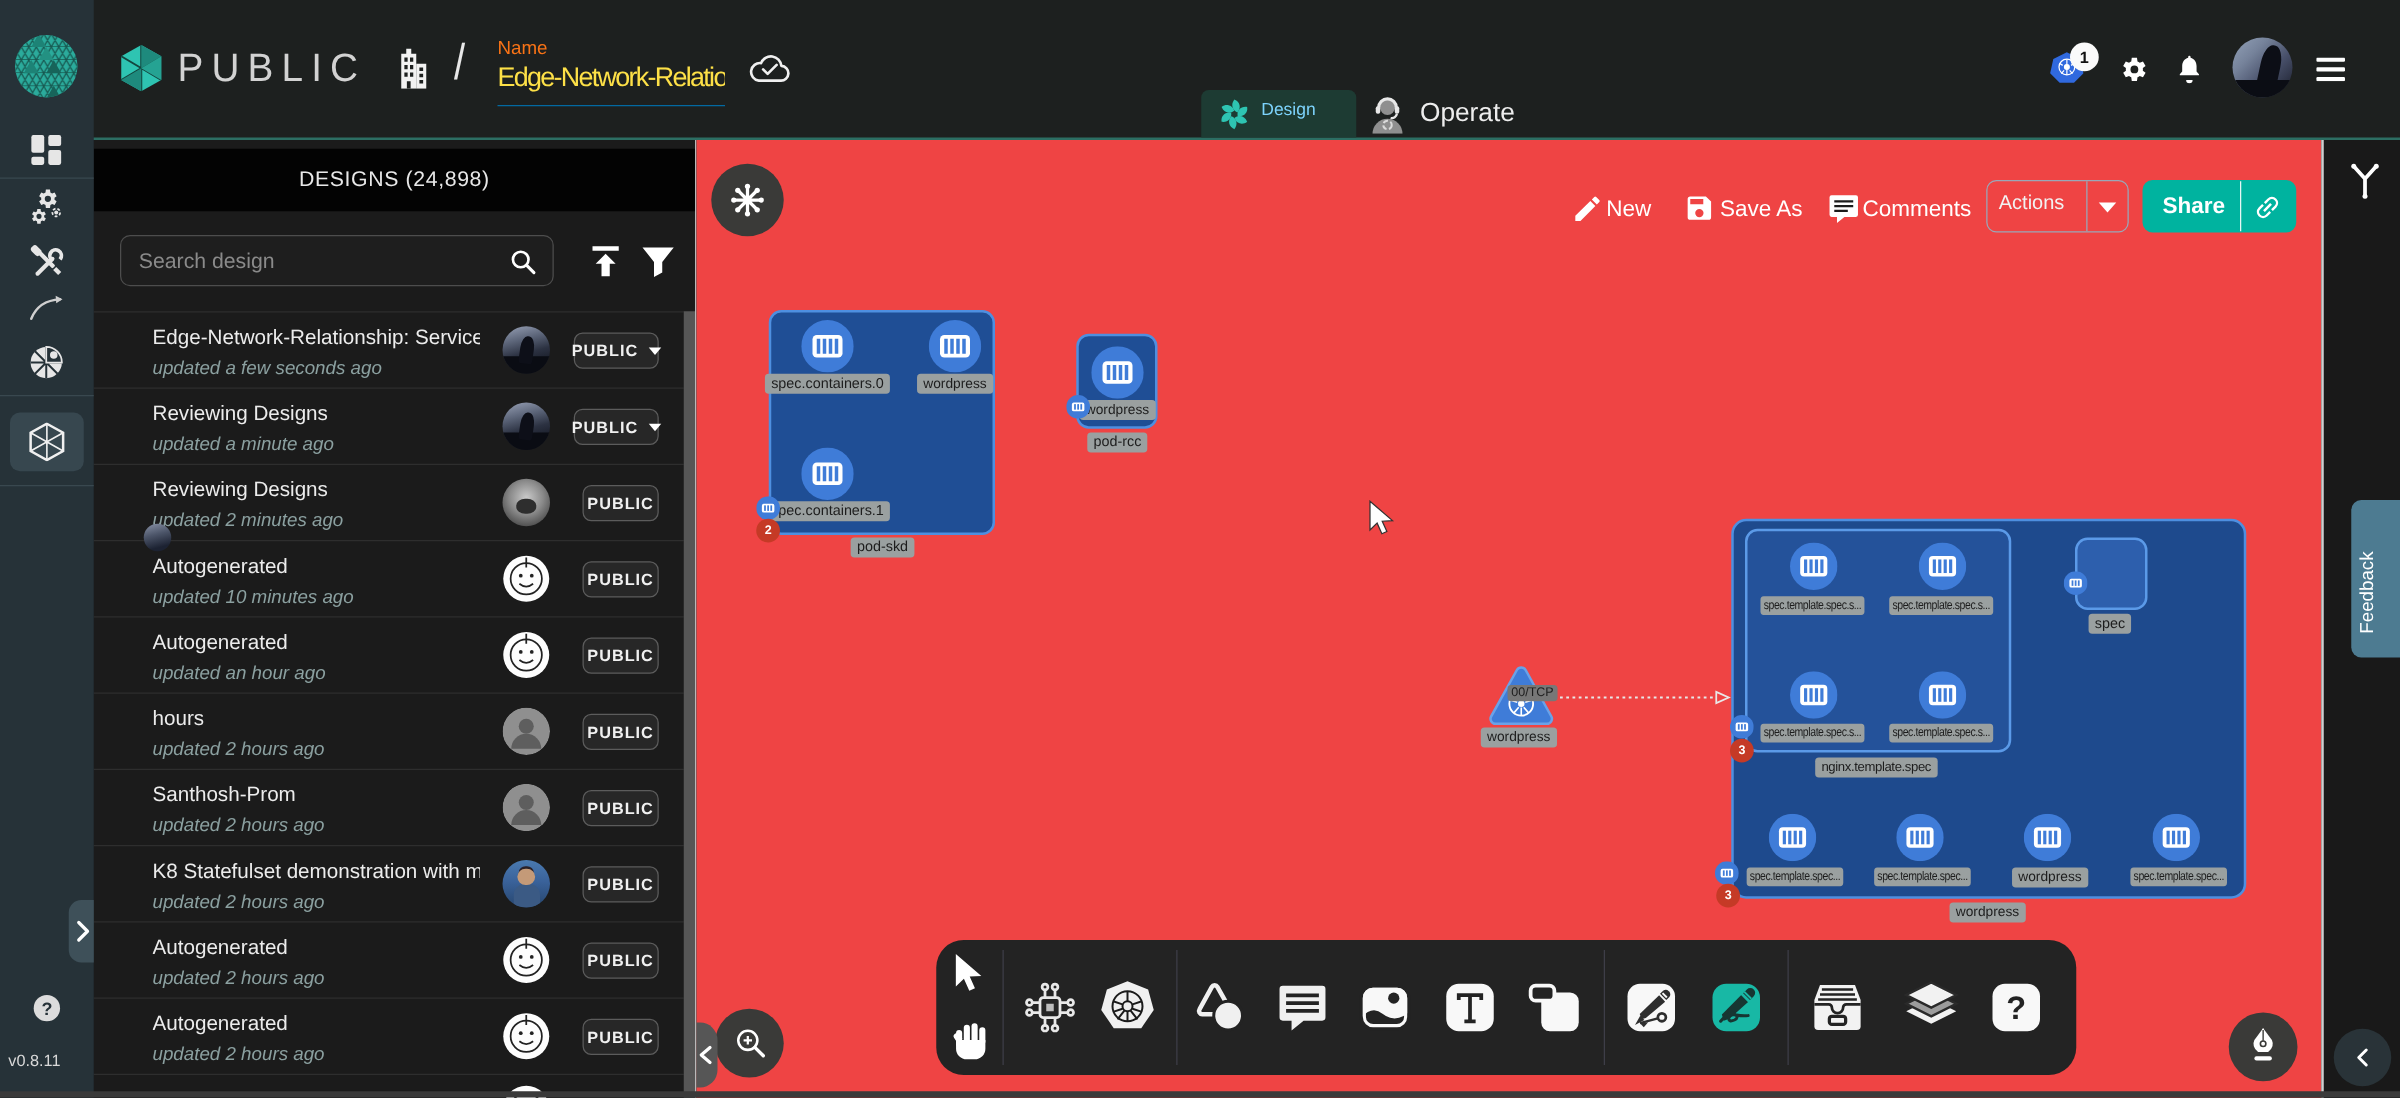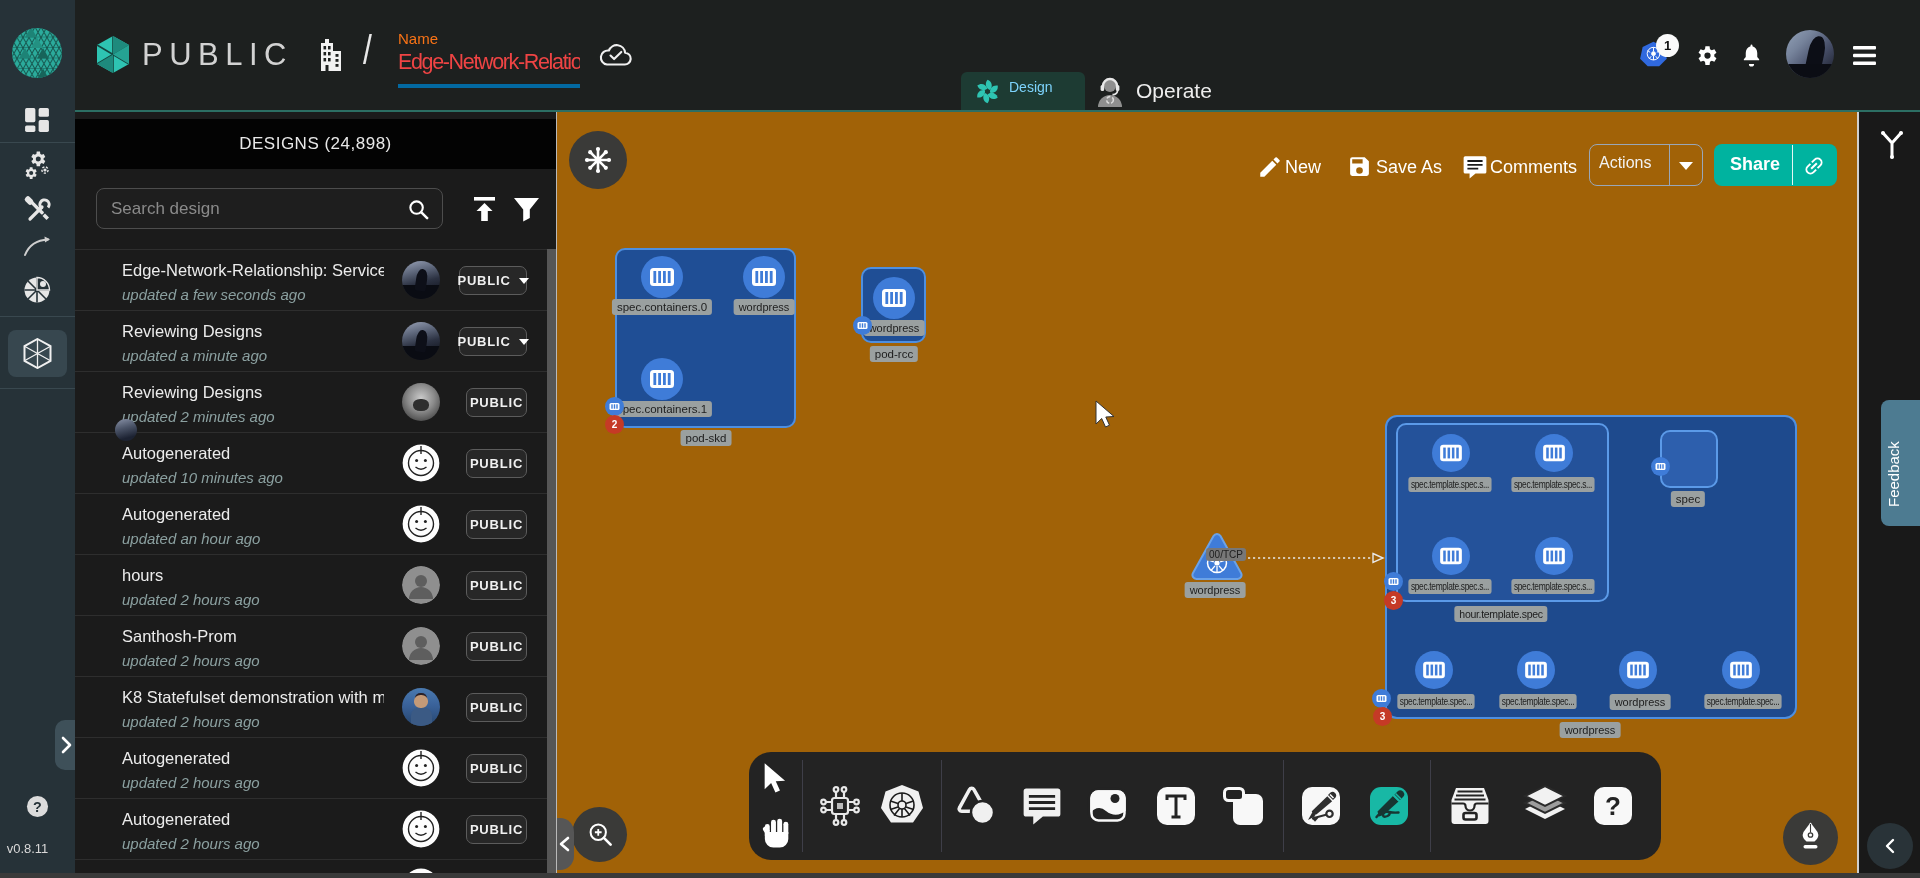--- a/index.html
+++ b/index.html
@@ -27,21 +27,21 @@
   .row .s { position:absolute; left:47px; top:36px; color:#8ba0a0; font-size:15px; font-style:italic; white-space:nowrap; }
   .row .av { position:absolute; left:327px; top:11px; width:38px; height:38px; border-radius:50%; overflow:hidden; }
   .chip { position:absolute; top:16px; height:29px; border:1px solid #5c5c5c; border-radius:7px;
     background:#272727; color:#f0f0f0; font-size:13px; font-weight:bold; letter-spacing:.8px;
     display:flex; align-items:center; justify-content:center; }
   .chip.c1 { left:384px; width:68px; }
   .chip.c2 { left:391px; width:61px; }
   #scrollbar { position:absolute; left:472px; top:137px; width:9px; height:629px; background:#565656; }
   
   #canvas { position:absolute; left:557px; top:112px; width:1300px; height:766px;
-    background:#a16207; overflow:hidden; }
+    background:#ef4444; overflow:hidden; }
   
   #rstrip { position:absolute; left:1857px; top:112px; width:63px; height:766px;
     background:#191919; border-left:2px solid #cfcfcf; }
   #feedback { position:absolute; left:22px; top:288px; width:41px; height:126px;
     background:#4d7b91; border-radius:8px 0 0 8px; }
   #feedback span { position:absolute; left:4px; top:107px; color:#fff; font-size:15px;
     transform:rotate(-90deg); transform-origin:0 0; white-space:nowrap; }
   
   .nlabel { position:absolute; background:#9aa0a0; color:#1d1d1d; font-size:11.5px;
     padding:2px 5px; border-radius:3px; white-space:nowrap; z-index:5; transform:translateX(-50%); }
@@ -93,21 +93,21 @@
       <rect x="9.5" y="21" width="2.6" height="3.4"></rect>
         <rect x="14" y="21" width="2.6" height="3.4"></rect>
       <rect x="11.5" y="28" width="3" height="6"></rect>
       <rect x="21.5" y="17" width="3" height="2.8"></rect>
         <rect x="21.5" y="22" width="3" height="2.8"></rect>
         <rect x="21.5" y="27" width="3" height="2.8"></rect>
     </g>
   </svg>
   <div class="abs" style="left:362px;top:28px;color:#e8e8e8;font-size:40px;font-weight:300;transform:scaleX(.8)">/</div>
   <div class="abs" style="left:398px;top:30px;color:#f97316;font-size:15px">Name</div>
-  <div class="abs" style="left:398px;top:50px;color:#ef4444;font-size:21.5px;letter-spacing:-1.35px;width:182px;border-bottom:4px solid #0369a1;padding-bottom:9px;white-space:nowrap;overflow:hidden">Edge-Network-Relatio</div>
+  <div class="abs" style="left:398px;top:50px;color:#fde047;font-size:21.5px;letter-spacing:-1.35px;width:182px;border-bottom:1px solid #0369a1;padding-bottom:9px;white-space:nowrap;overflow:hidden">Edge-Network-Relatio</div>
 
   <svg class="abs" style="left:598px;top:40px" width="35" height="28" viewBox="0 0 35 28">
     <path d="M9 24.5 h17.5 a5.9 5.9 0 0 0 .6 -11.8 a8.4 8.4 0 0 0 -16.2 -2.2 a6.9 6.9 0 0 0 -1.9 14z" fill="none" stroke="#f0f0f0" stroke-width="2.1" stroke-linejoin="round"></path>
     <path d="M12.5 15.5 l3.6 3.6 l7.2 -7.2" fill="none" stroke="#f0f0f0" stroke-width="2.1" stroke-linecap="round" stroke-linejoin="round"></path>
   </svg>
 
   <div class="abs" style="left:961px;top:72px;width:124px;height:38px;background:#1d3b33;border-radius:6px 6px 0 0"></div>
   <svg class="abs" style="left:974px;top:78px" width="27" height="27" viewBox="0 0 24 24">
     <g fill="#2ec4b2">
       <path d="M12 1.5 C16 3 17 7.5 14.2 10.6 C10.5 9.3 9.2 5 12 1.5 Z"></path>
@@ -489,21 +489,21 @@
   <svg class="abs" style="left:875px;top:425px" width="38" height="38" viewBox="0 0 42 42">
       <use href="#kcirc"></use>
     </svg>
   <svg class="abs" style="left:978px;top:425px" width="38" height="38" viewBox="0 0 42 42">
       <use href="#kcirc"></use>
     </svg>
   <div class="nlabel sm" style="left:893px;top:365px">spec.template.spec.s...</div>
   <div class="nlabel sm" style="left:996px;top:365px">spec.template.spec.s...</div>
   <div class="nlabel sm" style="left:893px;top:467px">spec.template.spec.s...</div>
   <div class="nlabel sm" style="left:996px;top:467px">spec.template.spec.s...</div>
-  <div class="nlabel" style="left:944px;top:494px;font-size:10.5px;letter-spacing:-0.3px">hour.template.spec</div>
+  <div class="nlabel" style="left:944px;top:494px;font-size:10.5px;letter-spacing:-0.3px">nginx.template.spec</div>
   <div class="abs" style="left:1103px;top:318px;width:58px;height:58px;background:#2d5fad;border:2px solid #5b9ae8;border-radius:10px"></div>
   <svg class="abs" style="left:1094px;top:345px;z-index:6" width="19" height="19">
       <use href="#tinynode"></use>
     </svg>
   <div class="nlabel" style="left:1131px;top:379px">spec</div>
   <svg class="abs" style="left:858px;top:539px" width="38" height="38" viewBox="0 0 42 42">
       <use href="#kcirc"></use>
     </svg>
   <svg class="abs" style="left:960px;top:539px" width="38" height="38" viewBox="0 0 42 42">
       <use href="#kcirc"></use>

